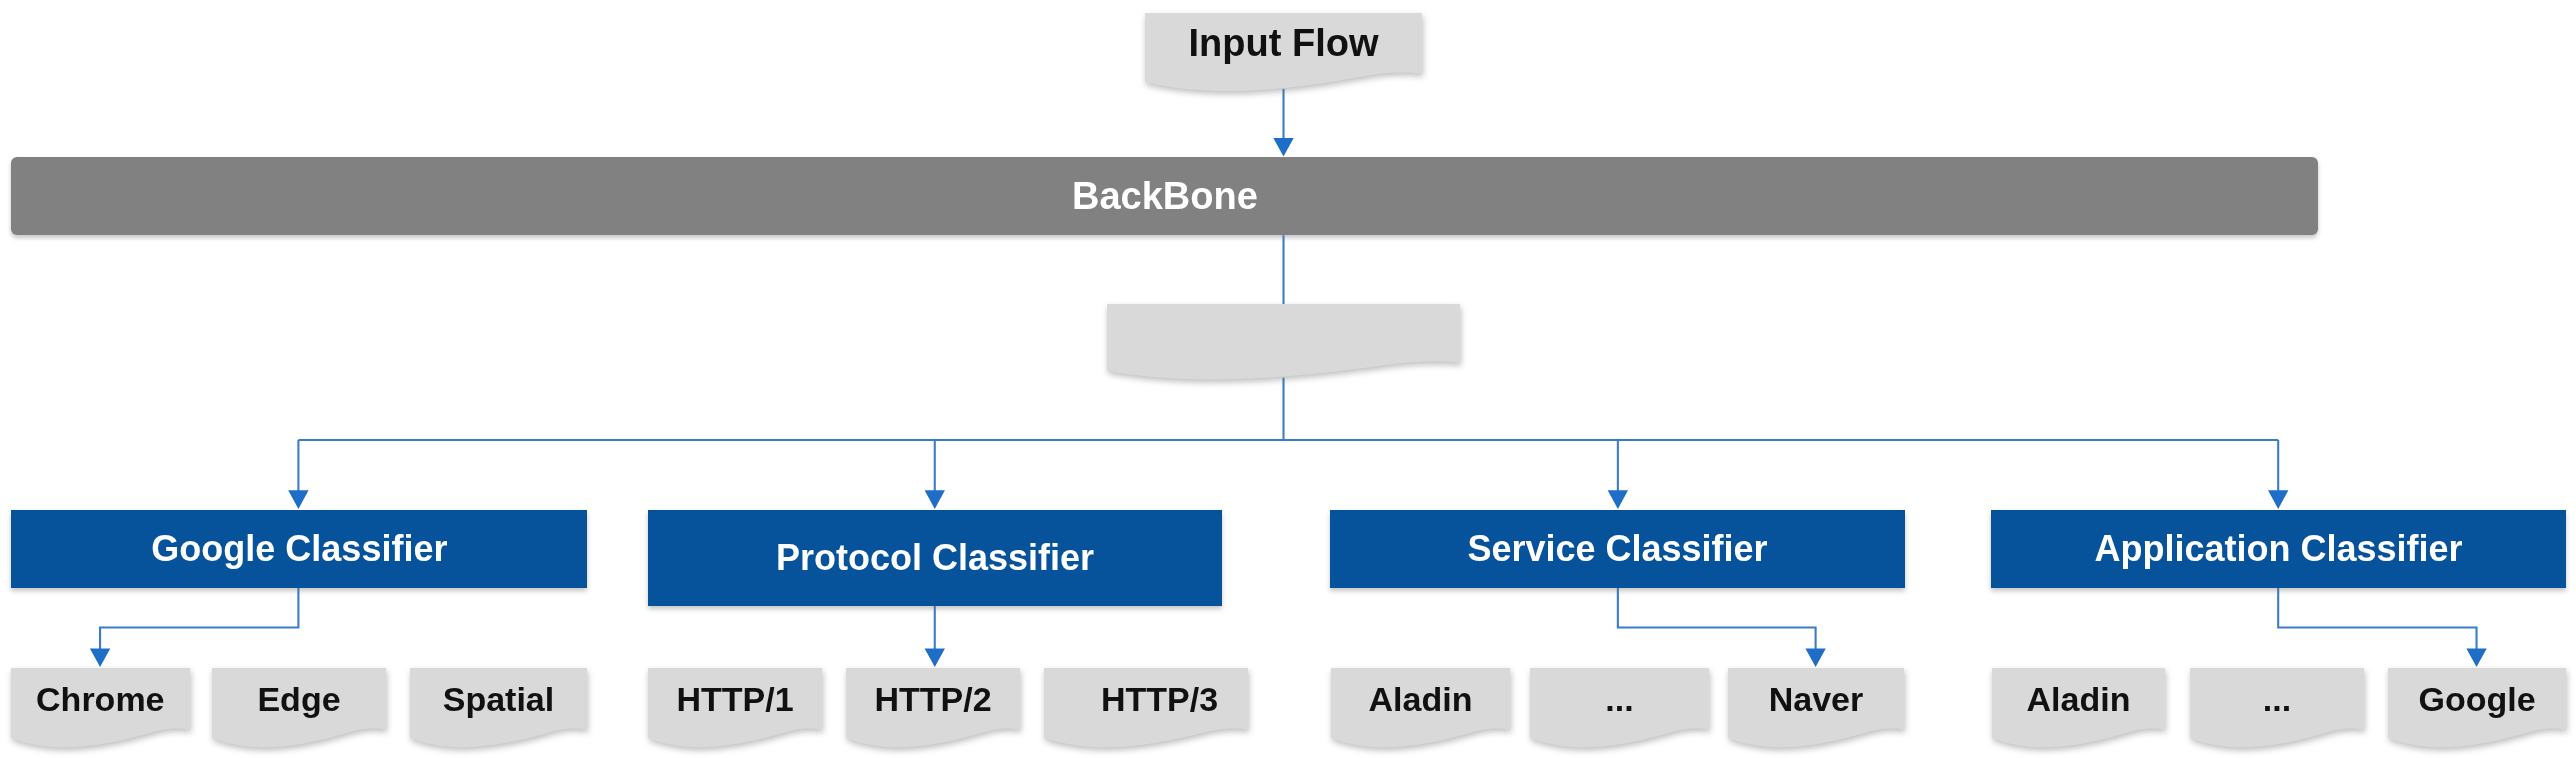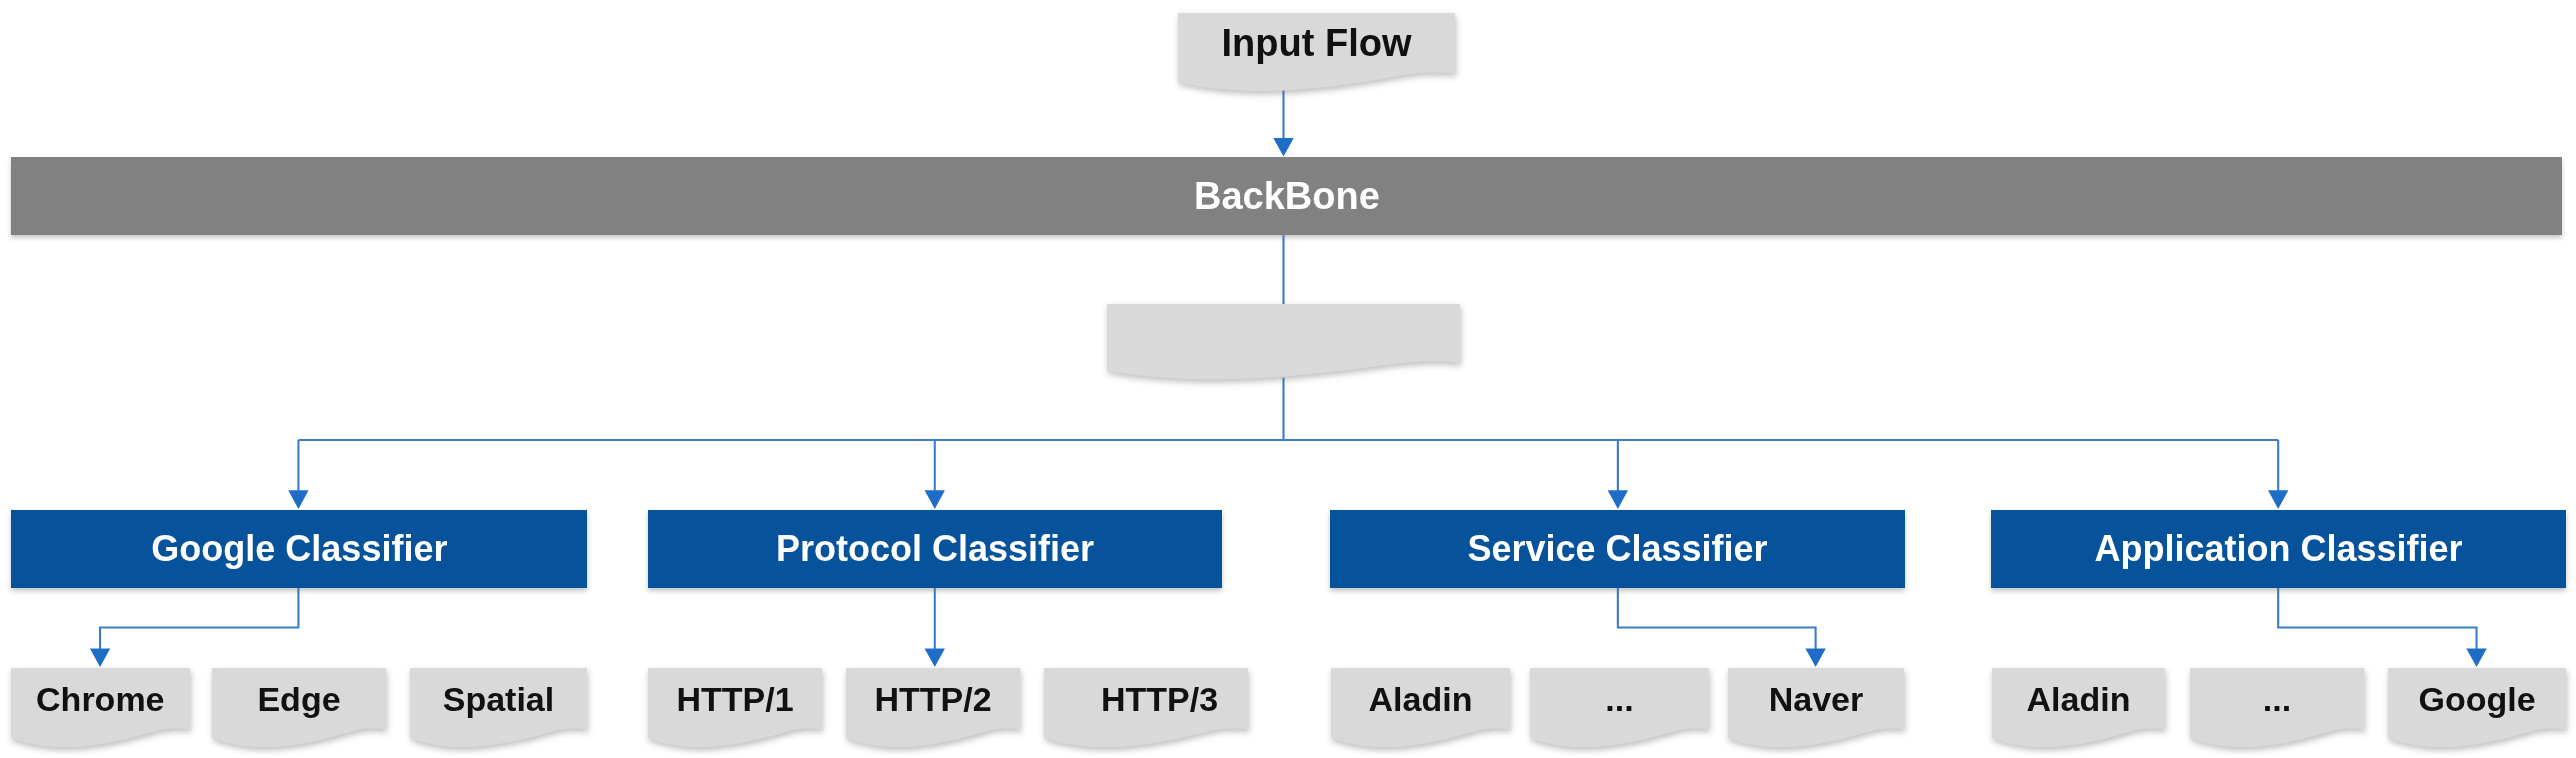--- a/index.html
+++ b/index.html
@@ -28,21 +28,21 @@
 
   .bar{
     background:var(--backbone-gray);color:#fff;font-weight:bold;
     box-shadow:0 3px 4.2px rgba(130,130,130,0.45);z-index:1;
   }
   .classifier{
     background:var(--classifier-blue);color:#fff;font-weight:bold;
     box-shadow:0 3px 4.8px rgba(110,110,110,0.4);z-index:2;white-space:nowrap;
   }
 
-  .fs-input{font-size:38px;margin-left:33px;} .fs-backbone{font-size:38px;}
+  .fs-input{font-size:38px;} .fs-backbone{font-size:38px;}
   .fs-spatial{font-size:36px;} .fs-classifier{font-size:36px;}
   .fs-leaf{font-size:34px;}
 </style>
 </head>
 <body>
 
 <svg class="connector-layer" viewBox="0 0 4299 1266">
 
   <path d="M2142,148 L2142,232"></path>
   <polygon points="2125,230 2159,230 2142,261"></polygon>
@@ -71,34 +71,34 @@
   <polygon points="4116,1082 4150,1082 4133,1113"></polygon>
 </svg>
 
 <div class="node banner fs-input" style="left:1145px;top:12.6px;width:277px;height:61px;">
   <svg class="wave" viewBox="0 0 300 132" preserveAspectRatio="none">
     <path d="M0,0 H300 V100 C282,96 260,97 236,104 C196,115 150,126 98,128 C62,129 26,123 0,113 Z"></path>
   </svg>
   <span class="lbl">Input Flow</span>
 </div>
 
-<div class="node bar fs-backbone" style="left:11.4px;top:157px;width:2551px;height:78px;">
+<div class="node bar fs-backbone" style="left:11.4px;top:157px;width:2307px;height:78px;border-radius:6px;">
   <span>BackBone</span>
 </div>
 
 <div class="node banner fs-spatial" style="left:1107px;top:304px;width:353px;height:59px;">
   <svg class="wave" viewBox="0 0 300 132" preserveAspectRatio="none">
     <path d="M0,0 H300 V100 C282,96 260,97 236,104 C196,115 150,126 98,128 C62,129 26,123 0,113 Z"></path>
   </svg>
 </div>
 
 <div class="node classifier fs-classifier" style="left:11.4px;top:510px;width:576px;height:78px;">
   <span>Google Classifier</span>
 </div>
-<div class="node classifier fs-classifier" style="left:648px;top:510px;width:574px;height:78px;">
+<div class="node classifier fs-classifier" style="left:648px;top:510px;width:574px;height:96px;">
   <span>Protocol Classifier</span>
 </div>
 <div class="node classifier fs-classifier" style="left:1330px;top:510px;width:575px;height:78px;">
   <span>Service Classifier</span>
 </div>
 <div class="node classifier fs-classifier" style="left:1991px;top:510px;width:575px;height:78px;">
   <span>Application Classifier</span>
 </div>
 
 <div class="node banner fs-leaf" style="left:10.8px;top:668px;width:179px;height:62px;">

